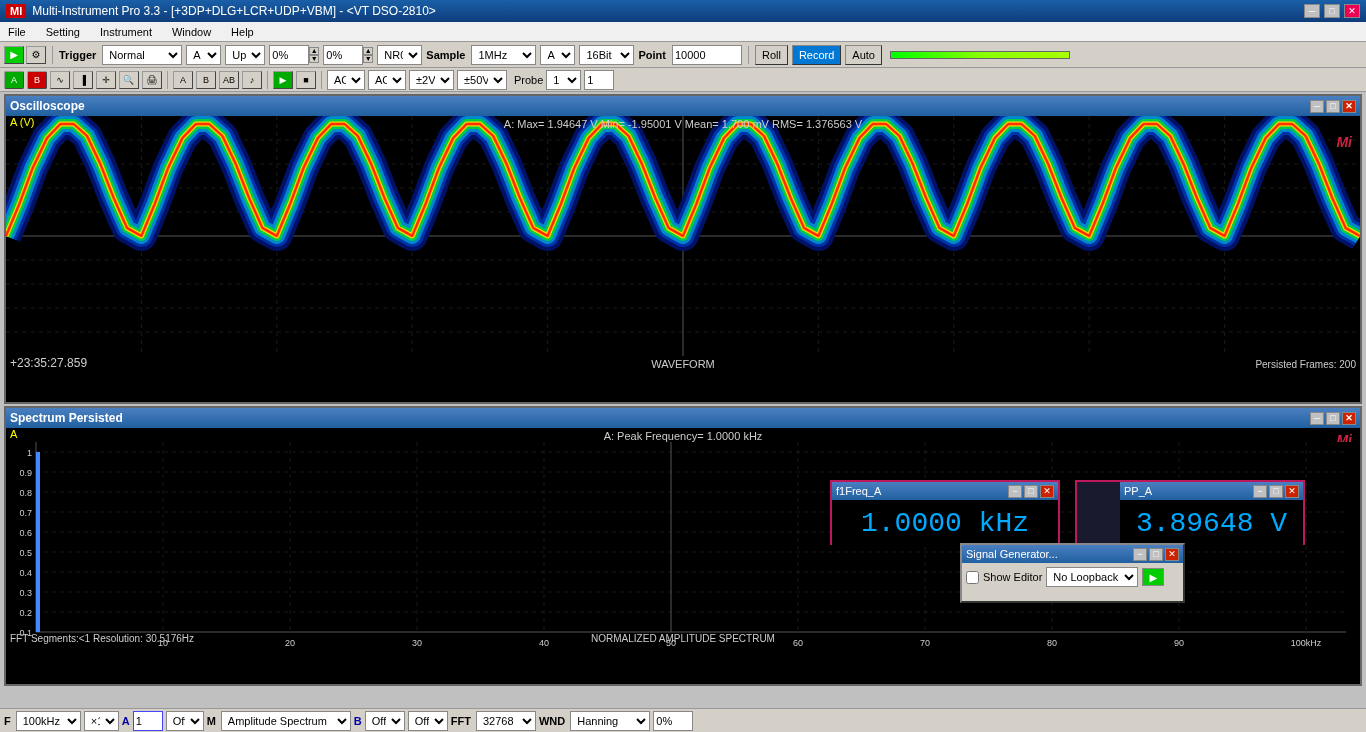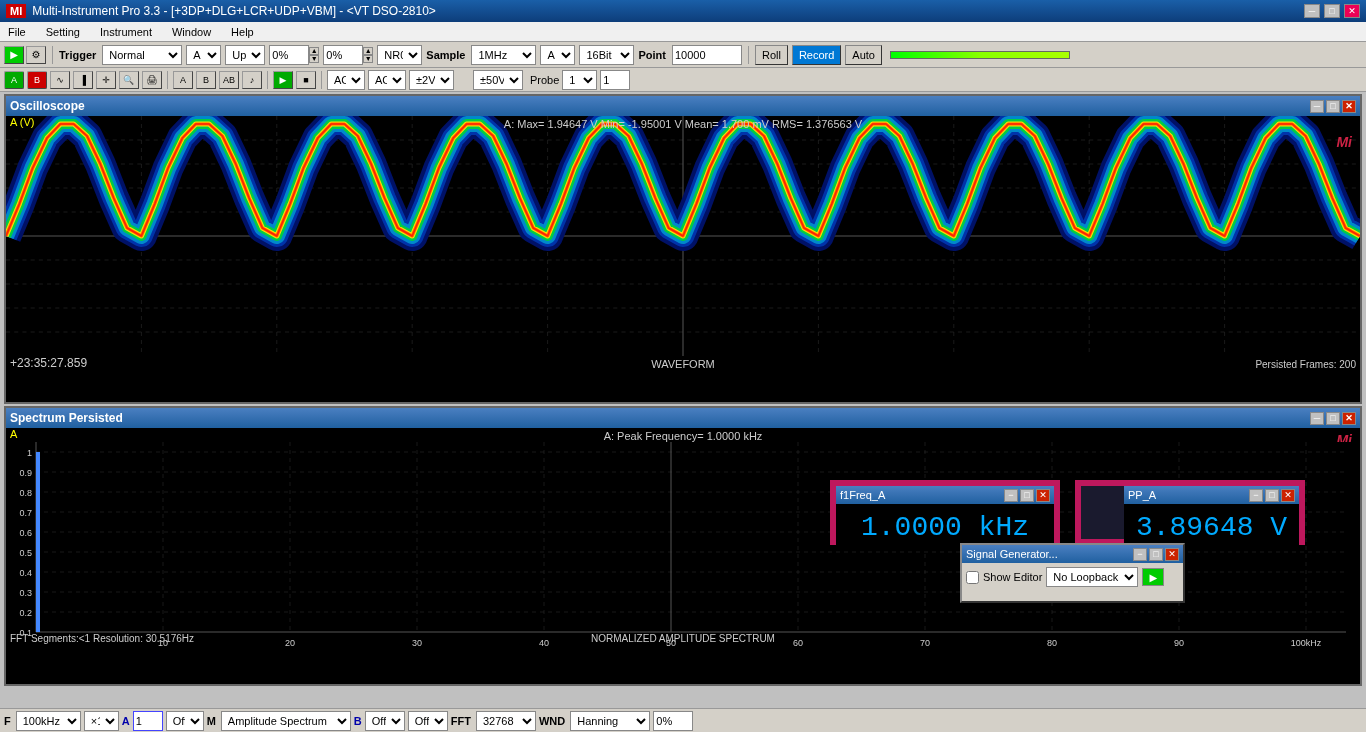--- a/index.html
+++ b/index.html
@@ -244,21 +244,21 @@
       display: flex;
       align-items: center;
       padding: 0 4px;
       gap: 3px;
     }
 
     
     .float-panel {
       position: absolute;
       background: #1a1a2e;
-      border: 6px solid #be185d;
+      border: 2px solid #be185d;
     }
     .f1freq-panel {
       top: 480px;
       left: 830px;
       width: 230px;
       height: 65px;
     }
     .pp-panel {
       top: 480px;
       left: 1075px;
@@ -438,21 +438,21 @@
     <option>DC</option>
   </select>
   <select class="tb-select" style="width:38px;">
     <option>AC</option>
     <option>DC</option>
   </select>
   <select class="tb-select" style="width:45px;">
     <option>±2V</option>
     <option>±5V</option>
   </select>
-  <select class="tb-select" style="width:50px;margin-left:16px;">
+  <select class="tb-select" style="width:50px;">
     <option>±50V</option>
     <option>±5V</option>
   </select>
 
   <span style="margin-left:4px;">Probe</span>
   <select class="tb-select" style="width:35px;">
     <option>1</option>
     <option>10</option>
   </select>
   <input type="text" class="tb-input" style="width: 30px;" value="1">

